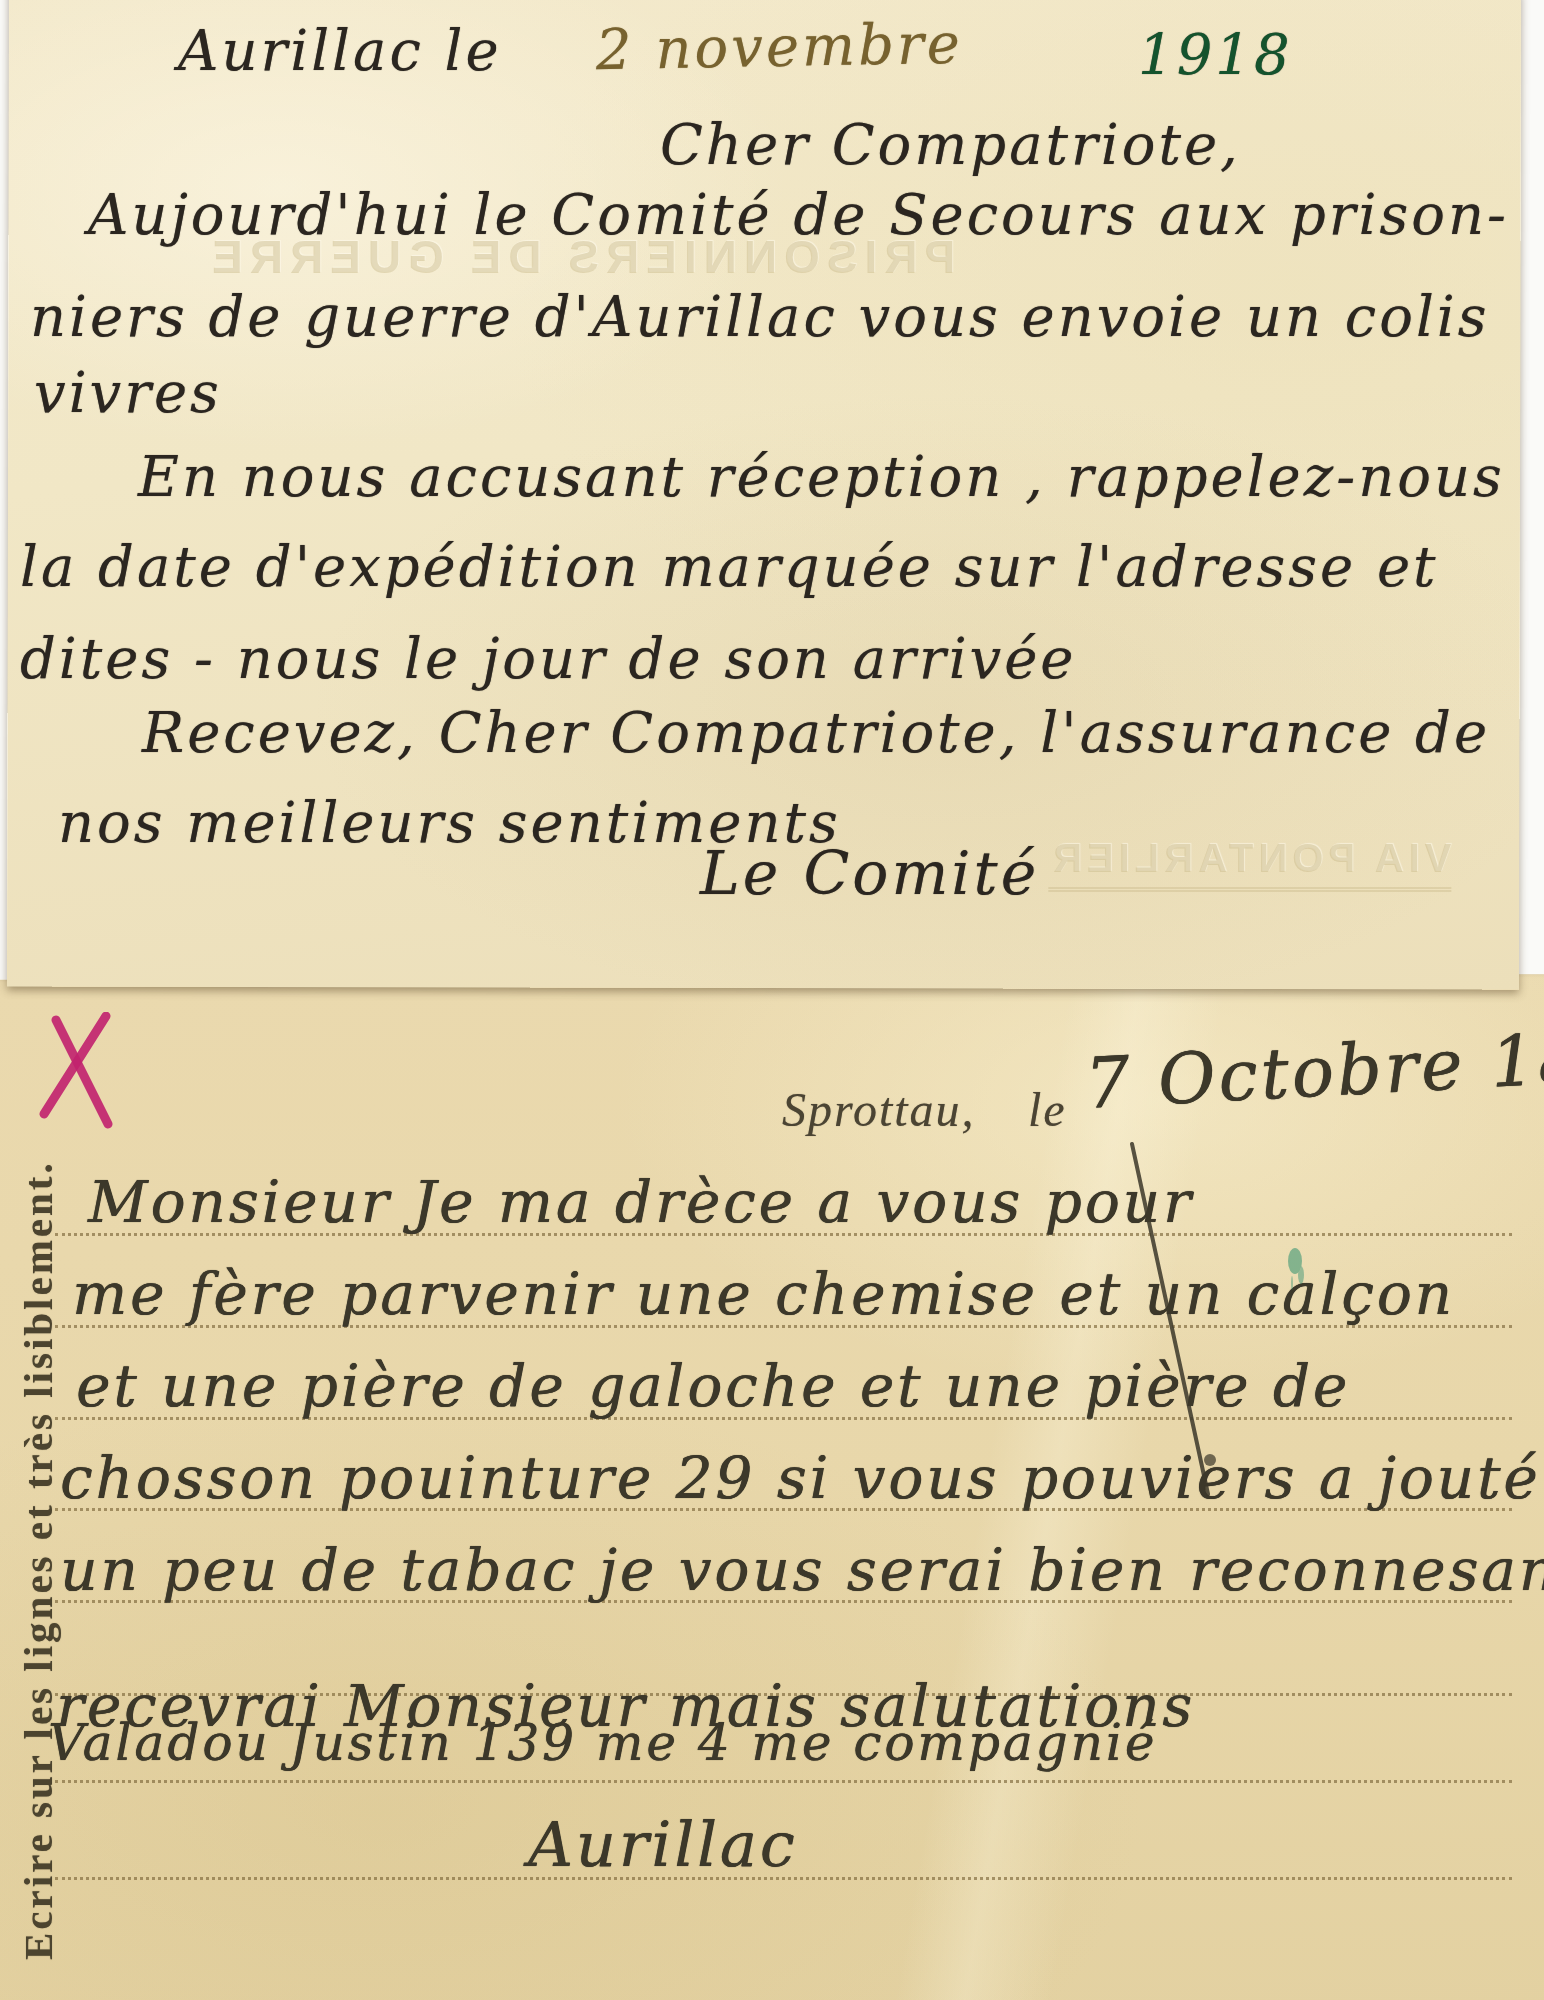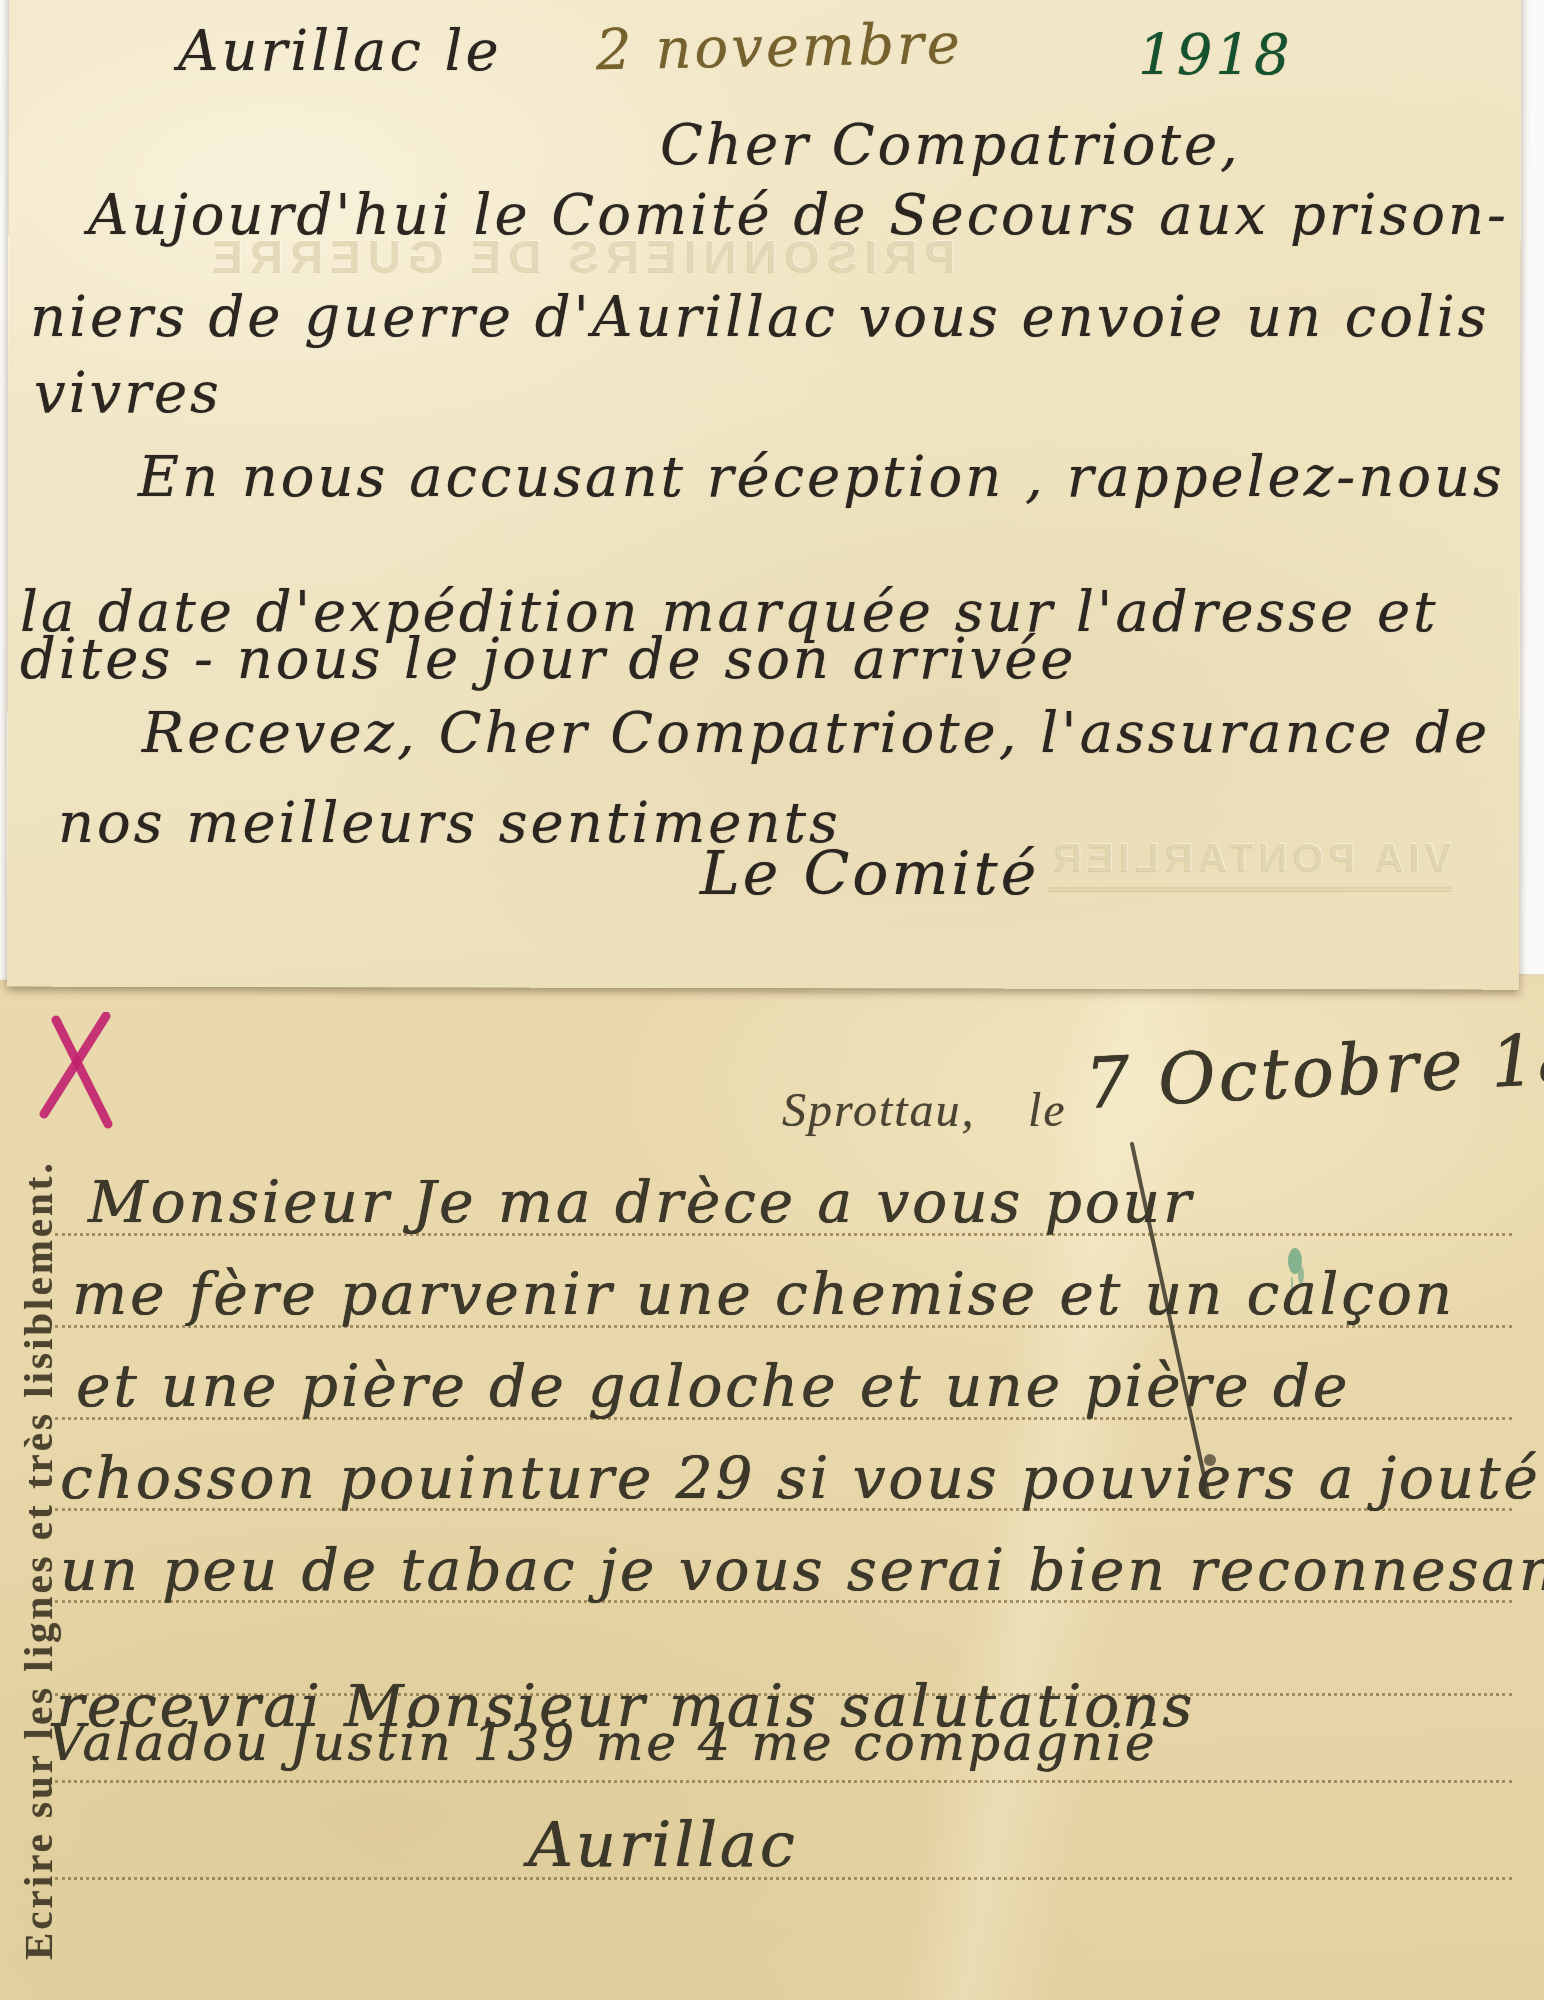--- a/index.html
+++ b/index.html
@@ -92,21 +92,21 @@
   <span class="hw hw-top" style="left:178px;top:18px;">Aurillac le</span>
   <span class="hw hw-top ink-brown" style="left:596px;top:14px;transform:rotate(-1deg);">2 novembre</span>
   <span class="hw hw-top ink-dark" style="left:1138px;top:22px;">1918</span>
 
   <span class="hw hw-top" style="left:660px;top:112px;text-align:right;">Cher Compatriote,</span>
 
   <span class="hw hw-top" style="left:88px;top:182px;">Aujourd'hui le Comité de Secours aux prison-</span>
   <span class="hw hw-top" style="left:30px;top:284px;">niers de guerre d'Aurillac vous envoie un colis</span>
   <span class="hw hw-top" style="left:34px;top:360px;">vivres</span>
   <span class="hw hw-top" style="left:138px;top:444px;">En nous accusant réception , rappelez-nous</span>
-  <span class="hw hw-top" style="left:20px;top:534px;margin-top:45px;">la date d'expédition marquée sur l'adresse et</span>
+  <span class="hw hw-top" style="left:20px;top:534px;">la date d'expédition marquée sur l'adresse et</span>
   <span class="hw hw-top" style="left:20px;top:626px;">dites - nous le jour de son arrivée</span>
   <span class="hw hw-top" style="left:142px;top:700px;">Recevez, Cher Compatriote, l'assurance de</span>
   <span class="hw hw-top" style="left:58px;top:790px;">nos meilleurs sentiments</span>
 
   <span class="hw hw-top" style="left:700px;top:838px;font-size:60px;">Le Comité</span>
 
   <div class="card-bottom"></div>
 
   <div class="margin-note">Ecrire sur les lignes et très lisiblement.</div>
 

